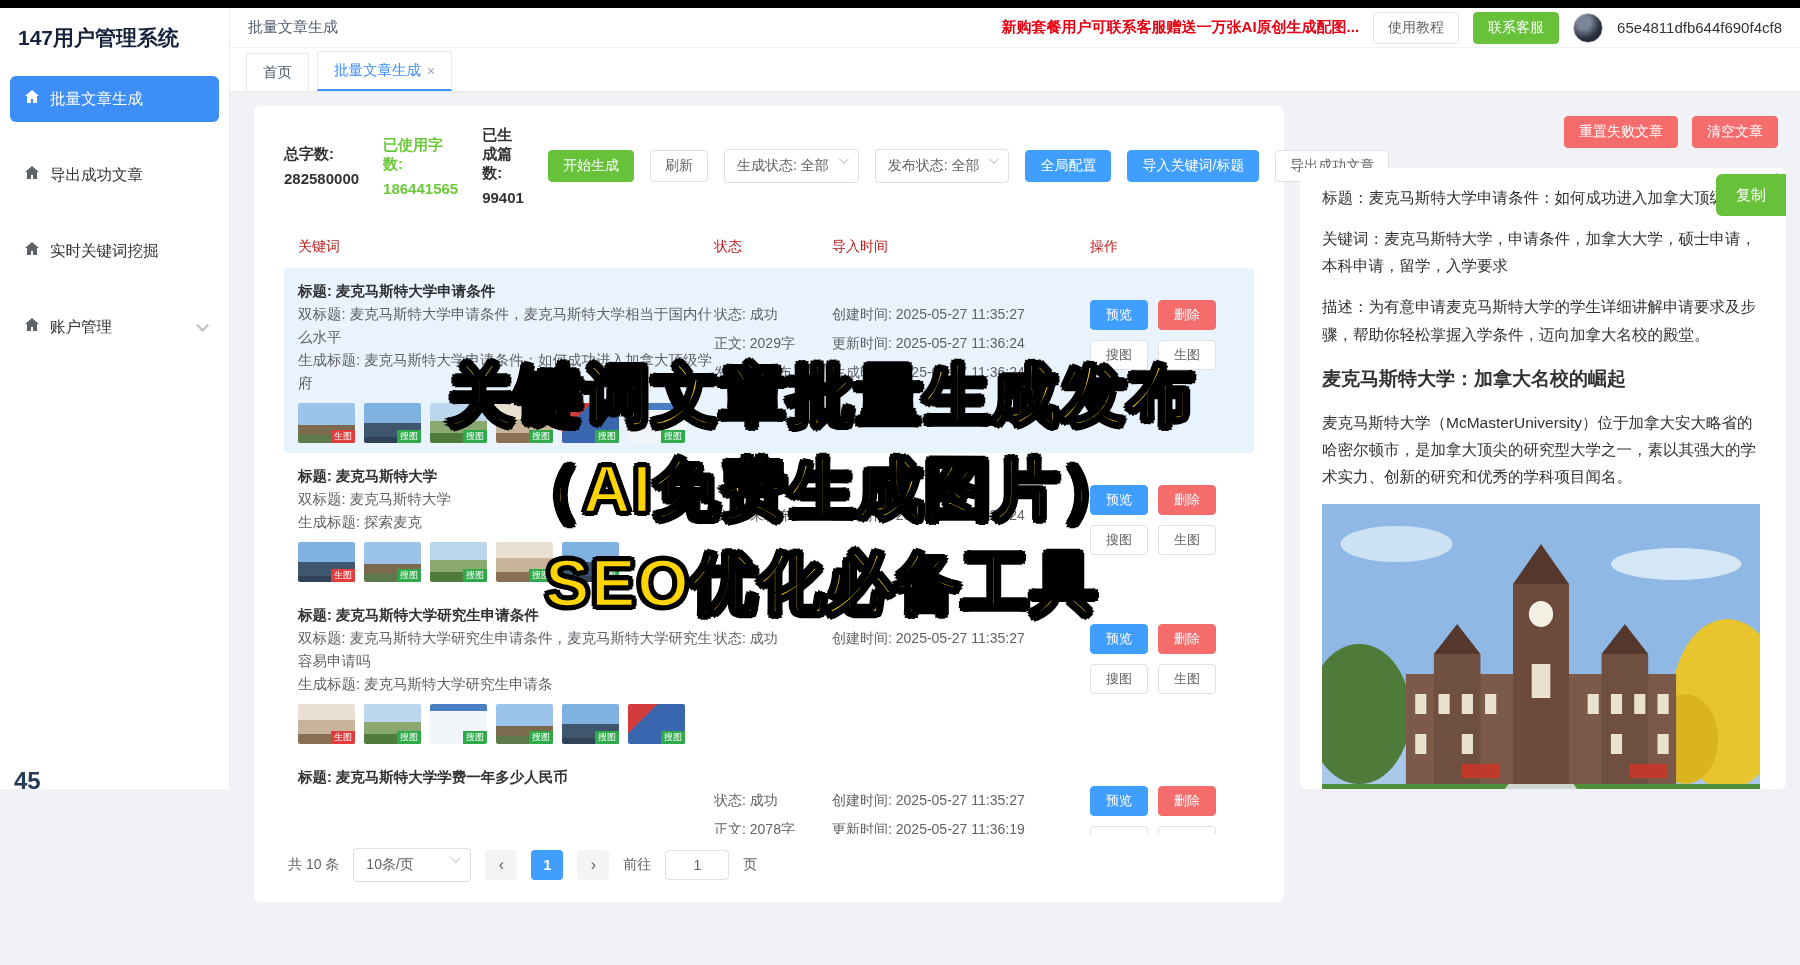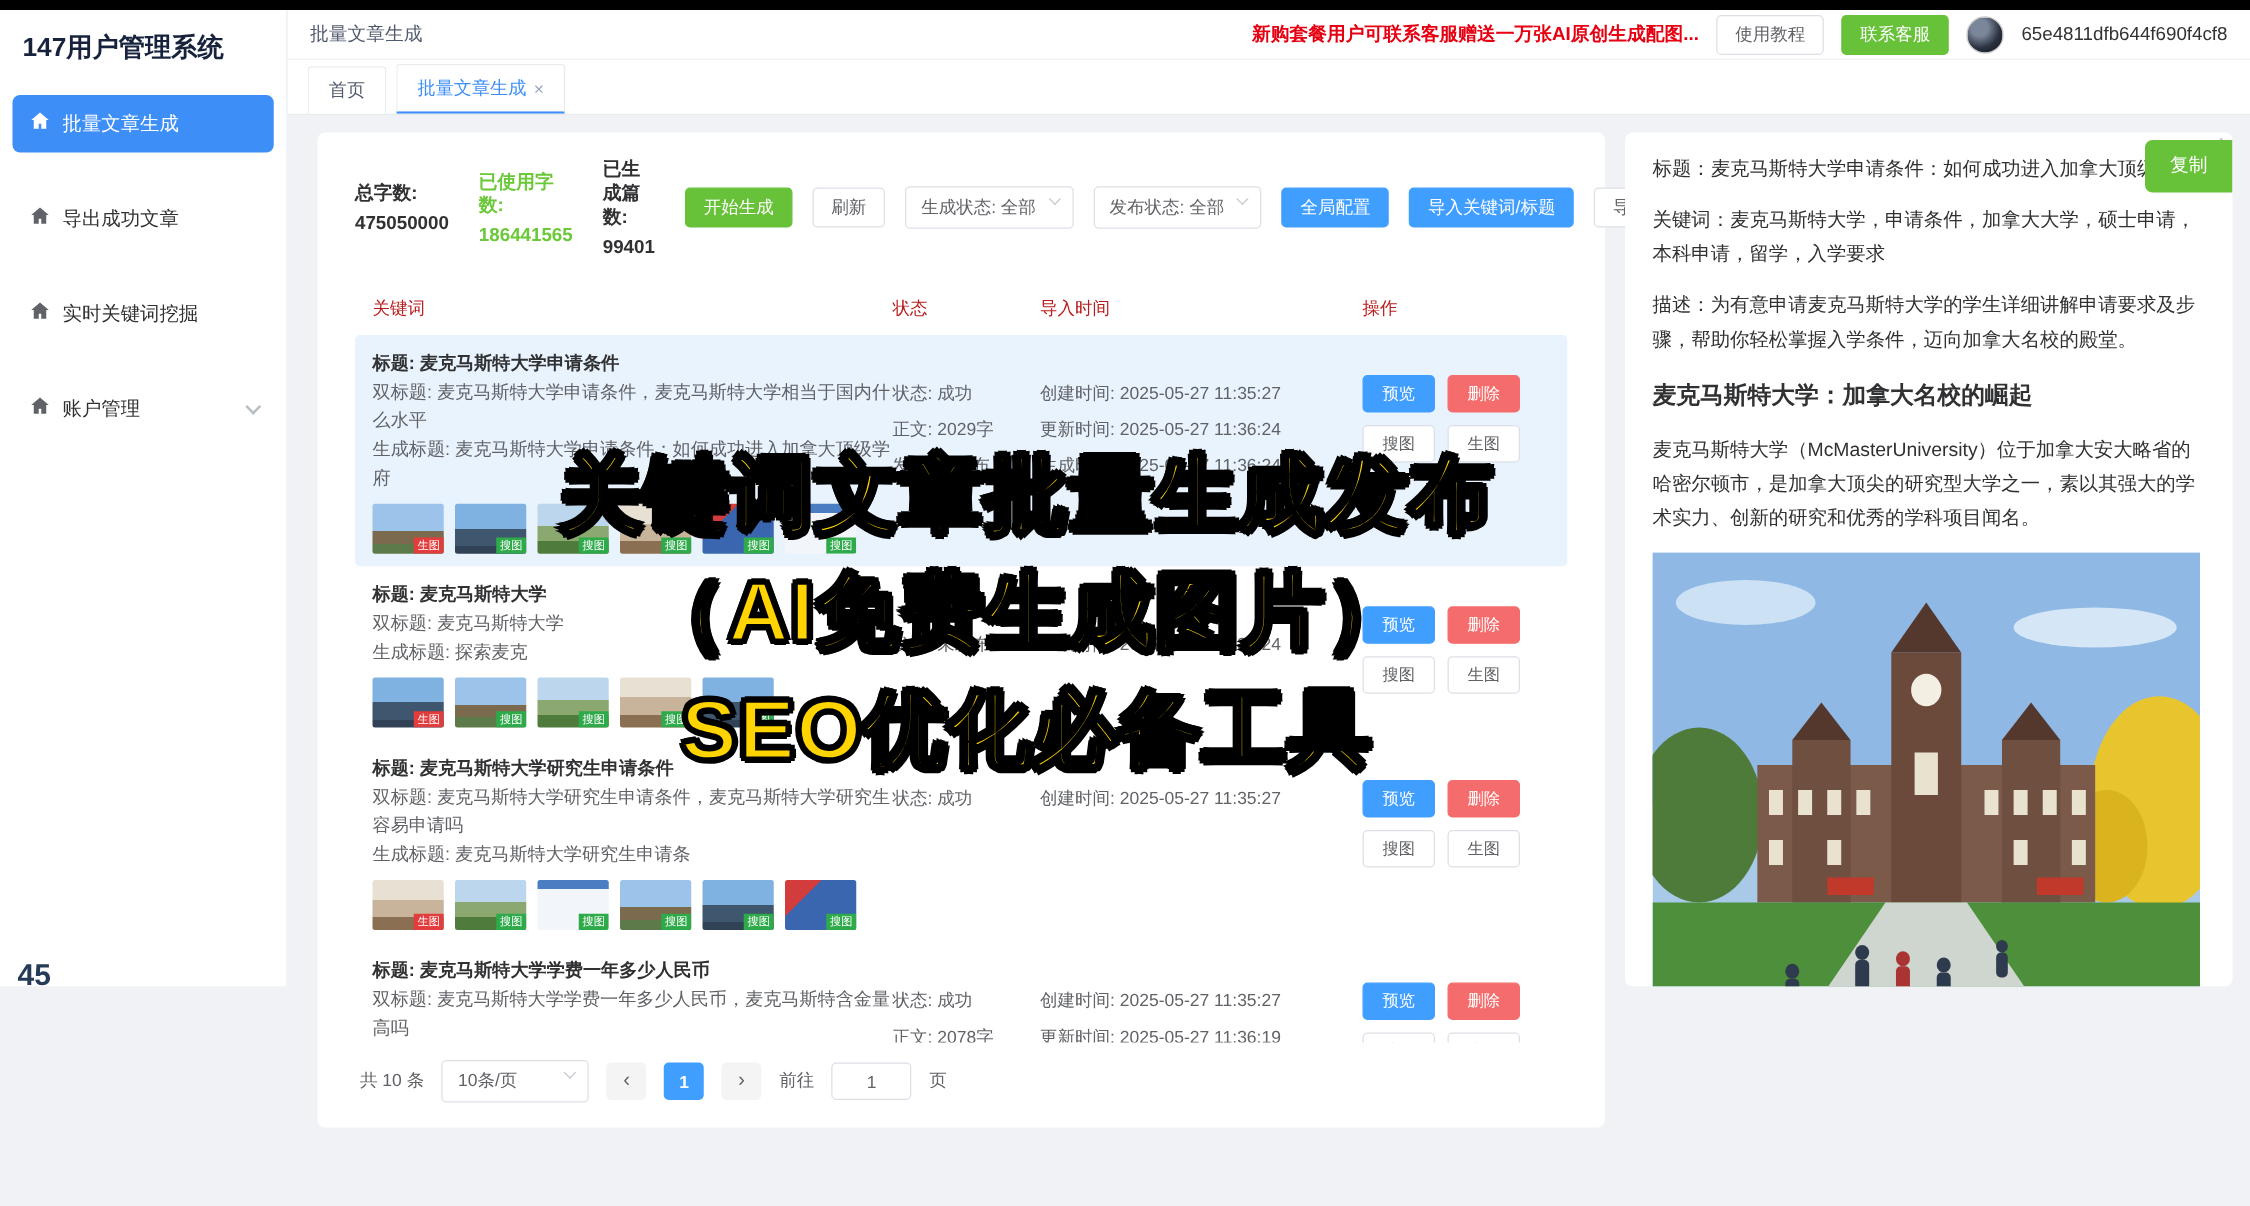--- a/index.html
+++ b/index.html
@@ -166,21 +166,21 @@
         <span class="x">×</span>
       </div>
     </div>
 
     <div class="content">
 
       <section class="card main-card">
         <div class="stats-toolbar">
           <div class="stat">
             <div class="lab">总字数:</div>
-            <div class="val">475050000</div>
+            <div class="val">282580000</div>
           </div>
           <div class="stat green">
             <div class="lab">已使用字数:</div>
             <div class="val">186441565</div>
           </div>
           <div class="stat">
             <div class="lab">已生成篇数:</div>
             <div class="val">99401</div>
           </div>
           <span class="btn green">开始生成</span>
@@ -344,21 +344,20 @@
               <div class="arow">
                 <span class="abtn">搜图</span>
                 <span class="abtn">生图</span>
               </div>
             </div>
           </div>
 
           <div class="trow">
             <div>
               <div class="kline bold">标题: 麦克马斯特大学学费一年多少人民币</div>
-              <div class="kline sub">双标题: 麦克马斯特大学学费一年多少人民币，麦克马斯特含金量高吗</div>
 
             </div>
             <div class="scell">
               <span>状态: 成功</span>
               <span>正文: 2078字</span>
 
             </div>
             <div class="tcell">
               <span>创建时间: 2025-05-27 11:35:27</span>
               <span>更新时间: 2025-05-27 11:36:19</span>
@@ -387,20 +386,24 @@
           <span class="pg-box">‹</span>
           <span class="pg-box cur">1</span>
           <span class="pg-box">›</span>
           <span>前往</span>
           <input class="goto-input" value="1" style="">
           <span>页</span>
         </div>
       </section>
 
       <div class="right-col">
+        <div class="right-actions">
+          <span class="btn red">重置失败文章</span>
+          <span class="btn red">清空文章</span>
+        </div>
         <section class="card preview-card">
           <span class="scroll-arrow"></span>
           <span class="copy-btn">复制</span>
           <p class="pv-p">标题：麦克马斯特大学申请条件：如何成功进入加拿大顶级学府</p>
           <p class="pv-p">关键词：麦克马斯特大学，申请条件，加拿大大学，硕士申请，本科申请，留学，入学要求</p>
           <p class="pv-p">描述：为有意申请麦克马斯特大学的学生详细讲解申请要求及步骤，帮助你轻松掌握入学条件，迈向加拿大名校的殿堂。</p>
           <h3 class="pv-h">麦克马斯特大学：加拿大名校的崛起</h3>
           <p class="pv-p">麦克马斯特大学（McMasterUniversity）位于加拿大安大略省的哈密尔顿市，是加拿大顶尖的研究型大学之一，素以其强大的学术实力、创新的研究和优秀的学科项目闻名。</p>
           <svg class="pv-img" viewBox="0 0 470 362" preserveAspectRatio="none">
             <rect width="470" height="362" fill="#a9c9e8"></rect>

